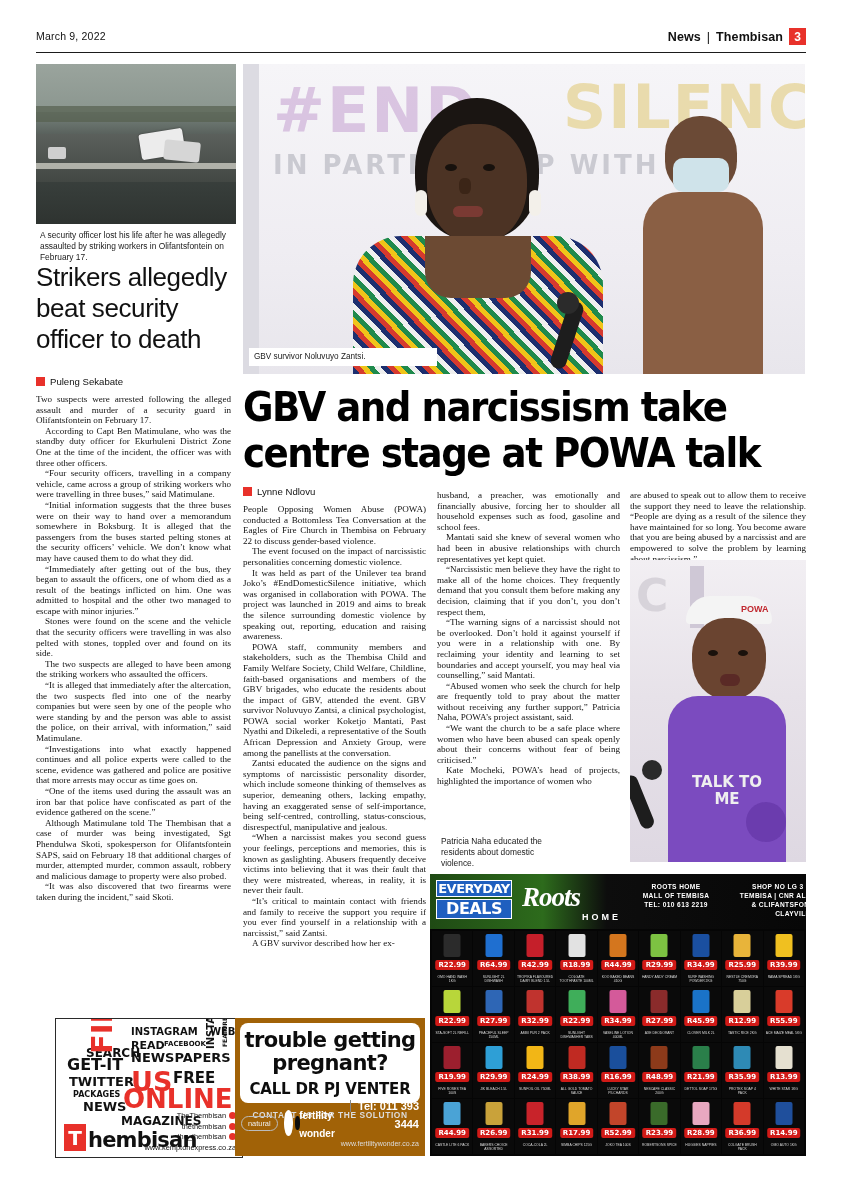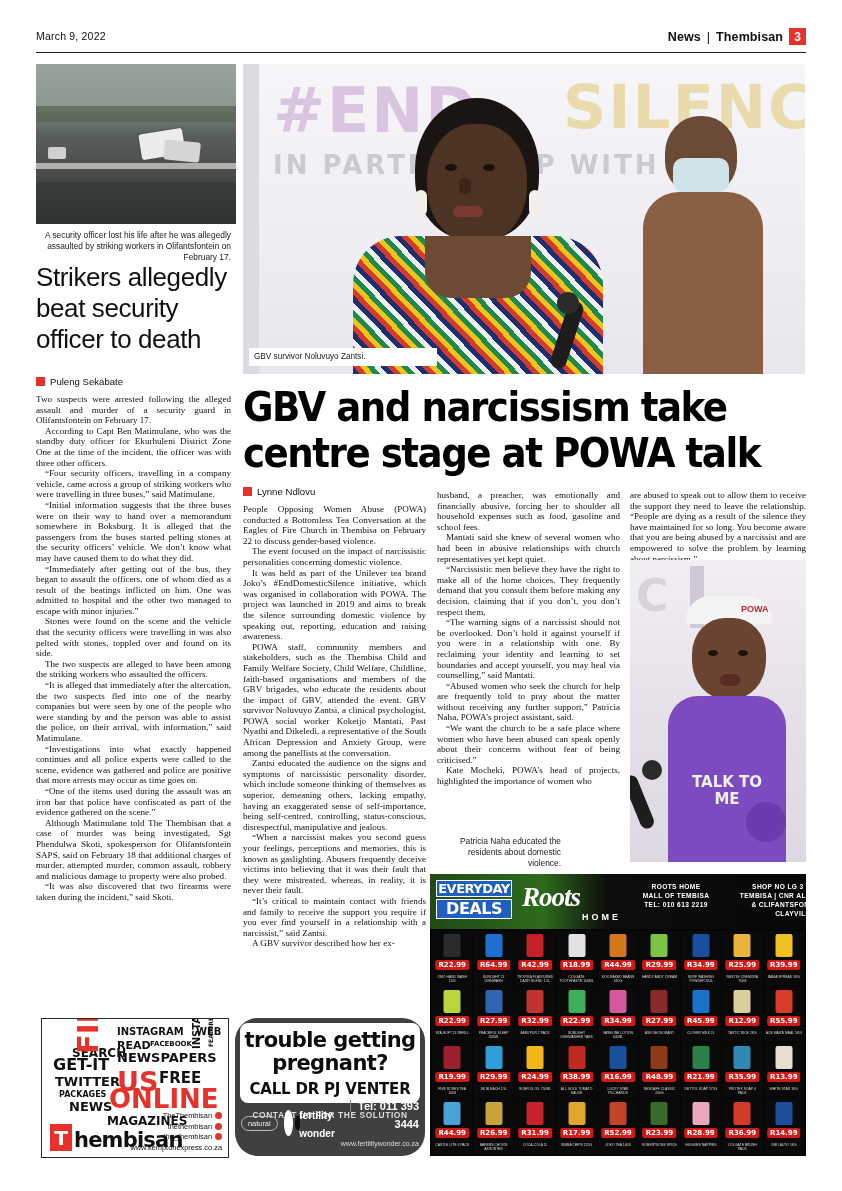--- a/index.html
+++ b/index.html
@@ -14,21 +14,21 @@
   .masthead-right{position:absolute;right:0;top:-2px;display:flex;align-items:center;gap:6px;}
   .mh-news,.mh-title{font-size:12.5px;font-weight:bold;color:#111;letter-spacing:.1px;}
   .mh-sep{font-size:12.5px;color:#111;}
   .mh-page{background:#e8312a;color:#fff;font-weight:bold;font-size:12px;
     width:17px;height:17px;display:flex;align-items:center;justify-content:center;}
   .rule{position:absolute;left:0;top:22px;width:770px;height:1.4px;background:#1b1b1b;}
 
   
   .photo{position:absolute;overflow:hidden;background:#ccc;}
   .cap-box{position:absolute;background:#fff;font-size:8.4px;line-height:1.28;
-     color:#1a1a1a;padding:4px 5px 4px 4px;text-align:right;}
+     color:#1a1a1a;padding:4px 5px 4px 4px;}
   .cap-over{position:absolute;background:#fff;font-size:8.2px;line-height:1.25;color:#1a1a1a;
      padding:4px 8px 4px 5px;}
 
   
   .body-col{position:absolute;font-family:"Liberation Serif",serif;
      font-size:9.1px;line-height:10.6px;color:#111;text-align:justify;}
   .body-col p{margin:0;text-indent:9px;}
   .body-col p.first{text-indent:0;}
   .byline{position:absolute;display:flex;align-items:center;gap:5px;}
   .byline .sq{width:9px;height:9px;background:#e8312a;}
@@ -57,21 +57,21 @@
      font-size:20px;font-family:"DejaVu Sans",sans-serif;display:flex;
      align-items:center;justify-content:center;}
   .logo-word{font-family:"DejaVu Sans",sans-serif;font-weight:bold;font-size:21px;
      color:#111;letter-spacing:-.8px;line-height:22px;}
   .social{position:absolute;right:6px;bottom:4px;text-align:right;
      font-size:7.4px;line-height:10.4px;color:#111;}
   .social i{display:inline-block;width:7px;height:7px;border-radius:50%;
      background:#e8312a;margin-left:3px;vertical-align:-1px;}
 
   
-  .fert{position:absolute;inset:0;background:#404040;border-radius:23px;}
+  .fert{position:absolute;inset:0;background:#a16207;}
   .fert-white{position:absolute;left:5px;top:5px;right:5px;height:80px;background:#fff;
      border-radius:8px;display:flex;flex-direction:column;align-items:center;
      justify-content:center;}
   .fert-l1{font-family:"DejaVu Sans",sans-serif;font-weight:bold;font-size:21px;
      color:#0d0d0d;line-height:23px;letter-spacing:-.6px;}
   .fert-l2{font-family:"DejaVu Sans",sans-serif;font-weight:bold;font-size:15px;
      color:#0d0d0d;margin-top:5px;letter-spacing:-.2px;}
   .fert-sub{position:absolute;left:0;right:0;top:92px;color:#ddd;text-align:center;
      font-size:8.4px;letter-spacing:.6px;font-weight:bold;}
   .fert-bot{position:absolute;left:6px;right:6px;bottom:6px;display:flex;align-items:center;gap:6px;}
@@ -252,21 +252,21 @@
            font-family:'DejaVu Sans',sans-serif;font-weight:bold;font-size:15px;color:#efefef;
            line-height:17px;text-align:center;padding-top:6px;">TALK TO ME</div>
       <div style="position:absolute;left:78px;top:206px;width:40px;height:40px;background:#6b3cae;border-radius:50%;"></div>
     </div>
 
     <div style="position:absolute;left:12px;top:200px;width:20px;height:20px;background:#2a2a2a;border-radius:50%;"></div>
     <div style="position:absolute;left:2px;top:214px;width:14px;height:56px;background:#1d1d1d;transform:rotate(-22deg);border-radius:7px;"></div>
   </div>
   <div class="cap-box" style="left:437px;top:832px;width:120px;">Patricia Naha educated the residents about domestic violence.</div>
 
-  <div class="ad ad-border" style="left:41px;top:1018px;width:186px;height:138px;">
+  <div class="ad ad-border" style="left:55px;top:1018px;width:186px;height:138px;">
     <div class="wc" id="wordcloud">
         <span style="left: 75px; top: 8px; font-size: 10px; color: rgb(17, 17, 17);">INSTAGRAM</span>
         <span style="left: 154px; top: 8px; font-size: 10px; color: rgb(17, 17, 17);">WEB</span>
         <span style="left: 75px; top: 21px; font-size: 11px; color: rgb(17, 17, 17);">READ</span>
         <span style="left: 108px; top: 22px; font-size: 7px; color: rgb(17, 17, 17);">FACEBOOK</span>
         <span style="left: 30px; top: 28px; font-size: 12px; color: rgb(17, 17, 17);">SEARCH</span>
         <span style="left: 75px; top: 32px; font-size: 13px; color: rgb(17, 17, 17);">NEWSPAPERS</span>
         <span style="left: 11px; top: 38px; font-size: 16px; color: rgb(17, 17, 17);">GET-IT</span>
         <span style="left: 13px; top: 56px; font-size: 13px; color: rgb(17, 17, 17);">TWITTER</span>
         <span style="left: 117px; top: 52px; font-size: 15px; color: rgb(17, 17, 17);">FREE</span>

